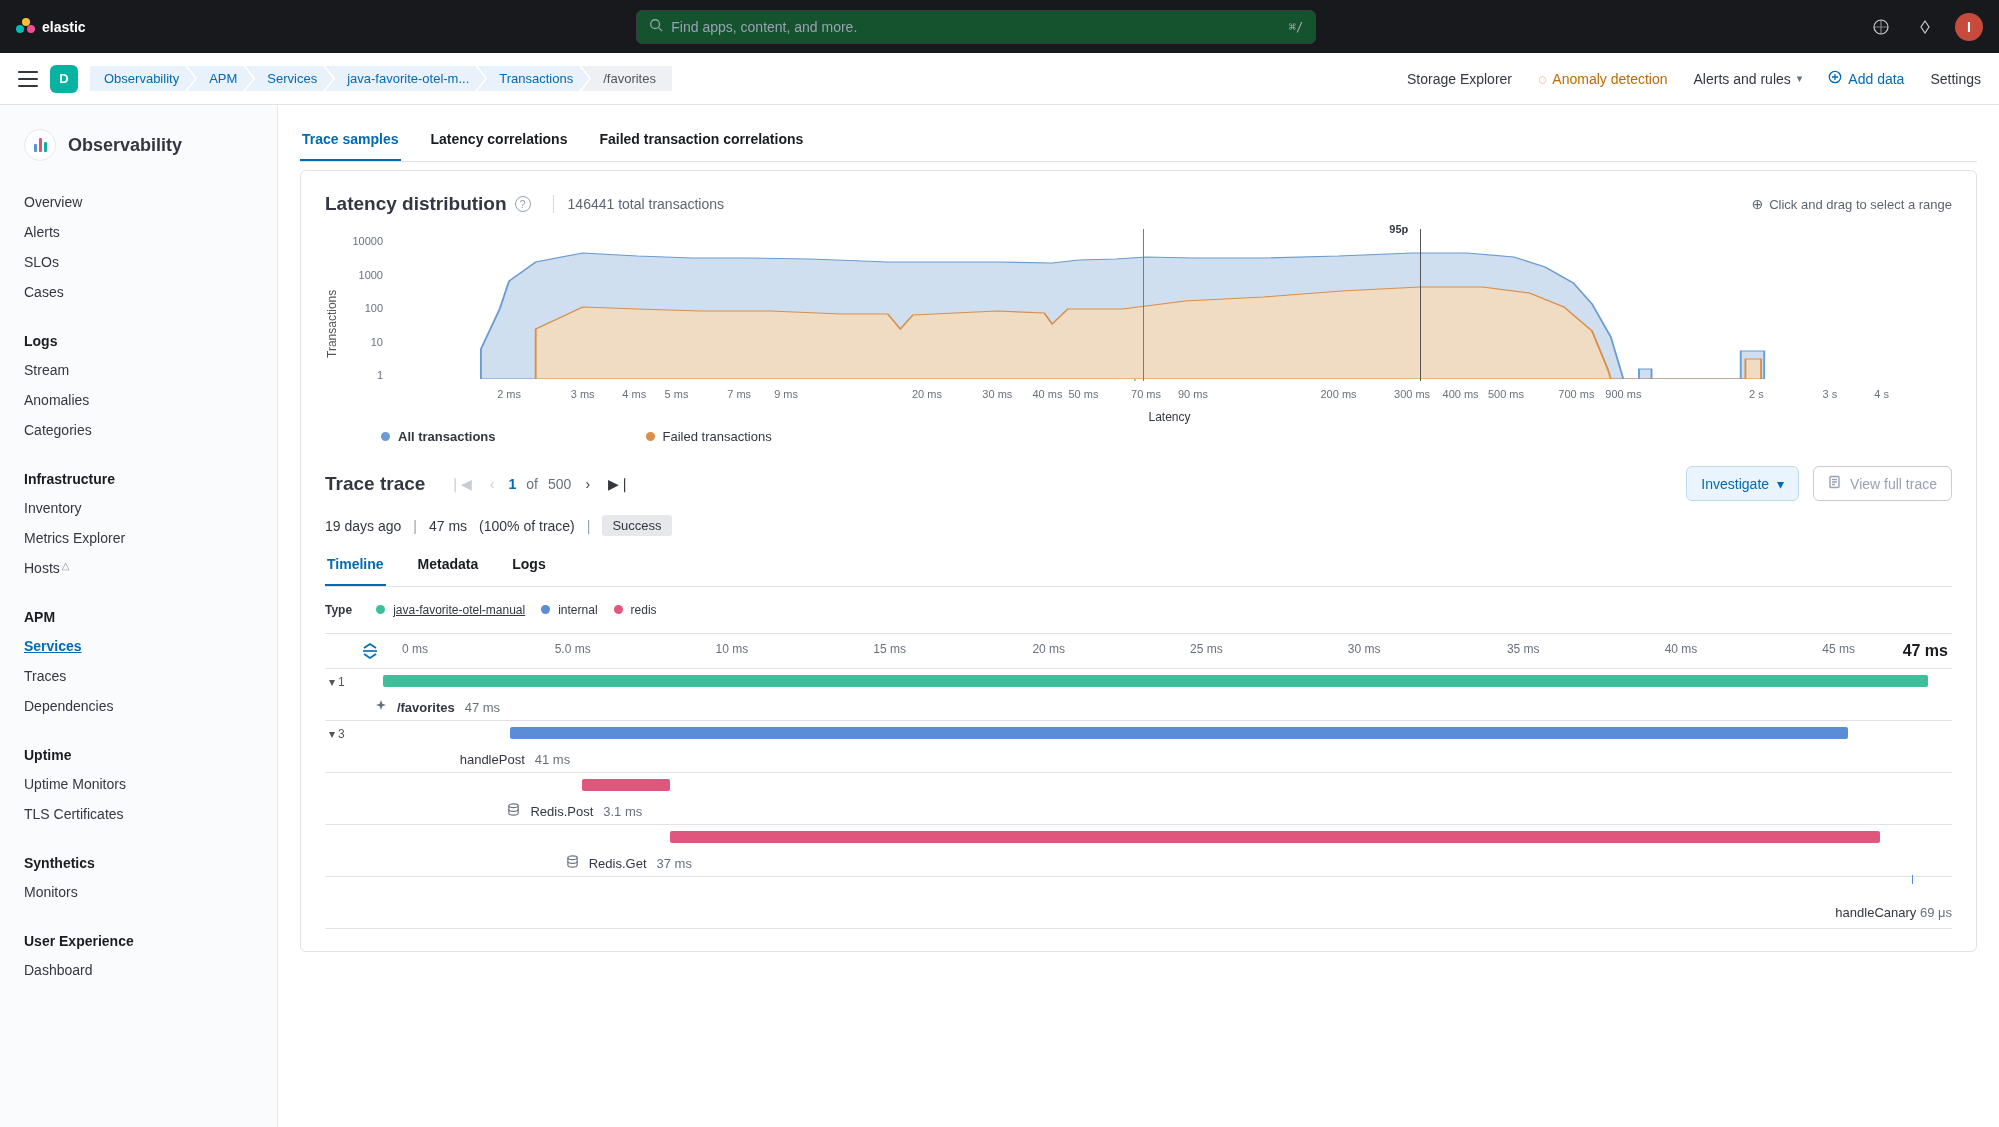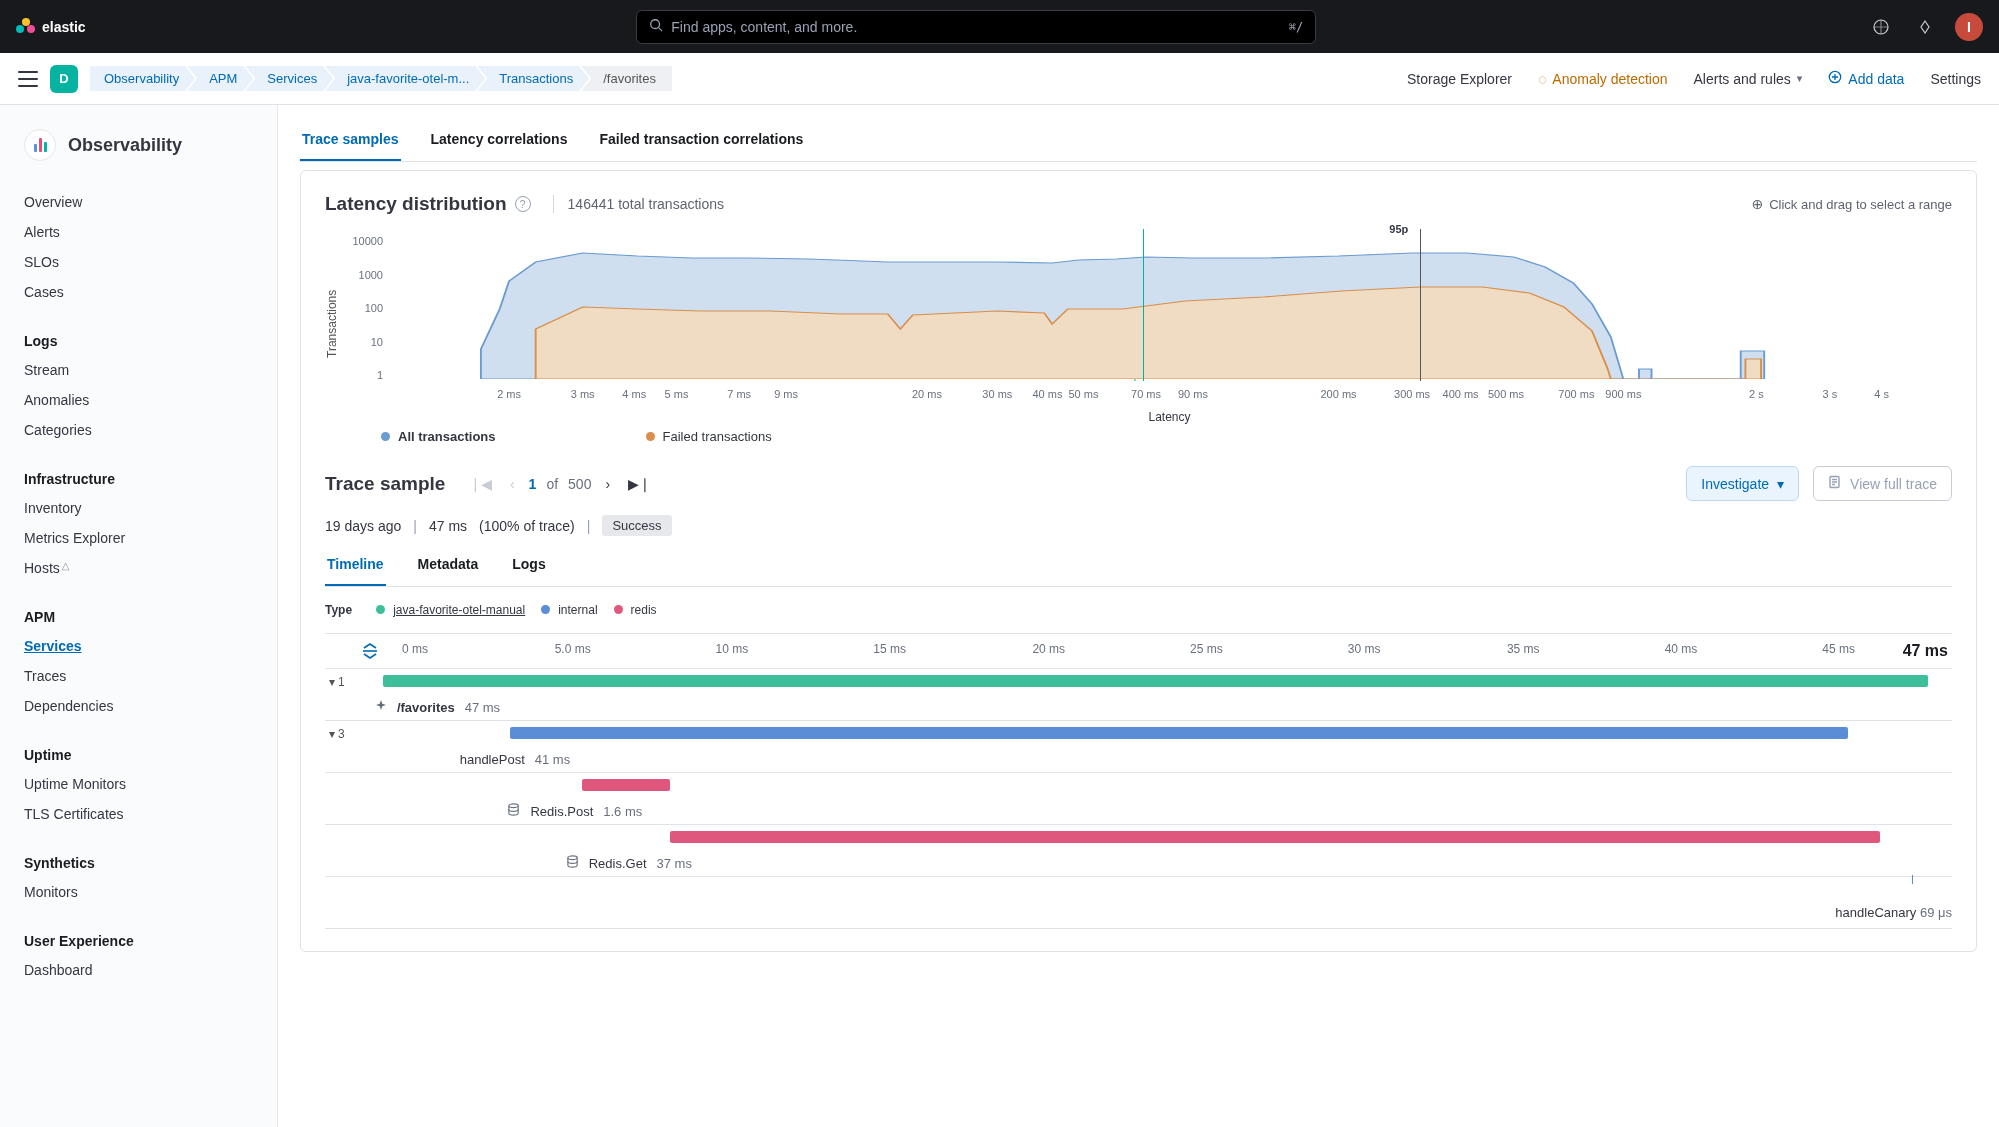--- a/index.html
+++ b/index.html
@@ -8,21 +8,21 @@
 
 
 .topbar { background: #18191c; height: 53px; display: flex; align-items: center; padding: 0 16px; color: #aab; }
 .topbar-logo { display: flex; align-items: center; gap: 8px; color: #fff; font-weight: 600; }
 .logo-dots { width: 18px; height: 18px; position: relative; }
 .logo-dots span { position: absolute; width: 8px; height: 8px; border-radius: 50%; }
 .ld1 { background:#fbc02d; top:0; left:6px; }
 .ld2 { background:#02bcb7; top:7px; left:0; }
 .ld3 { background:#ee4e98; top:7px; left:11px; }
 .searchbar-wrap { flex: 1; display: flex; justify-content: center; }
-.searchbar { width: 680px; height: 34px; background: #000000; border:1px solid #3a3c42; border-radius: 6px; display: flex; align-items: center; padding: 0 12px; color: #98a2b3; gap: 8px; }
+.searchbar { width: 680px; height: 34px; background: #14532d; border:1px solid #3a3c42; border-radius: 6px; display: flex; align-items: center; padding: 0 12px; color: #98a2b3; gap: 8px; }
 .searchbar .kbd { font-family: monospace; font-size: 12px; color:#aab; }
 .topbar-right { display:flex; align-items:center; gap:16px; }
 .topbar-icon { width:28px; height:28px; display:flex; align-items:center; justify-content:center; color:#c7cad1; }
 .avatar { width:28px; height:28px; border-radius:50%; background:#c74b3d; color:#fff; display:flex; align-items:center; justify-content:center; font-weight:600; font-size:14px; }
 
 
 .subbar { height: 52px; border-bottom: 1px solid #e0e2e6; display:flex; align-items:center; padding:0 18px; gap:12px; }
 .hamburger { width:20px; height:16px; display:flex; flex-direction:column; justify-content:space-between; }
 .hamburger span { height:2px; background:#343741; border-radius:1px; }
 .env-pill { width:28px; height:28px; background:#06b3a0; color:#fff; border-radius:6px; display:flex; align-items:center; justify-content:center; font-weight:700; font-size:13px; }
@@ -318,21 +318,21 @@
           </div>
         </div>
       </div>
 
       <div class="legend" id="hist-legend">
           <span style="margin-right: 110px; font-weight: bold;"><span class="ldot" style="background: rgb(106, 155, 209);"></span>All transactions</span>
           <span style="margin-right: 78px;"><span class="ldot" style="background: rgb(217, 142, 74);"></span>Failed transactions</span>
         </div>
 
       <div class="tracebar">
-        <h3>Trace sample</h3>
+        <h3>Trace trace</h3>
         <div class="pager">
           <span class="pg-btn dis">❘◀</span>
           <span class="pg-btn dis">‹</span>
           <span class="cur">1</span>
           <span>of</span>
           <span>500</span>
           <span class="pg-btn">›</span>
           <span class="pg-btn">▶❘</span>
         </div>
         <div class="actions">
@@ -435,21 +435,21 @@
                 <div class="bar" style="left: 14%; width: 5.5%; background: rgb(224, 87, 126);"></div>
               </div>
             </div>
             <div class="wf-row-lbl" style="padding-left: 182.4px;">
               <span class="dbicon"><svg width="13" height="13" viewBox="0 0 14 14" fill="none" stroke="currentColor" stroke-width="1.2">
                   <ellipse cx="7" cy="3" rx="5" ry="2"></ellipse>
                   <path d="M2 3v8c0 1.1 2.2 2 5 2s5-.9 5-2V3"></path>
                   <path d="M2 7c0 1.1 2.2 2 5 2s5-.9 5-2"></path>
                 </svg></span>
               <span style="">Redis.Post</span>
-              <span class="dur">1.6 ms</span>
+              <span class="dur">3.1 ms</span>
             </div>
           </div>
           <div class="wf-row">
             <div class="wf-row-top">
               <div class="wf-caret"></div>
               <div class="wf-track">
                 <div class="bar" style="left: 19.5%; width: 76%; background: rgb(224, 87, 126);"></div>
               </div>
             </div>
             <div class="wf-row-lbl" style="padding-left: 240.7px;">

